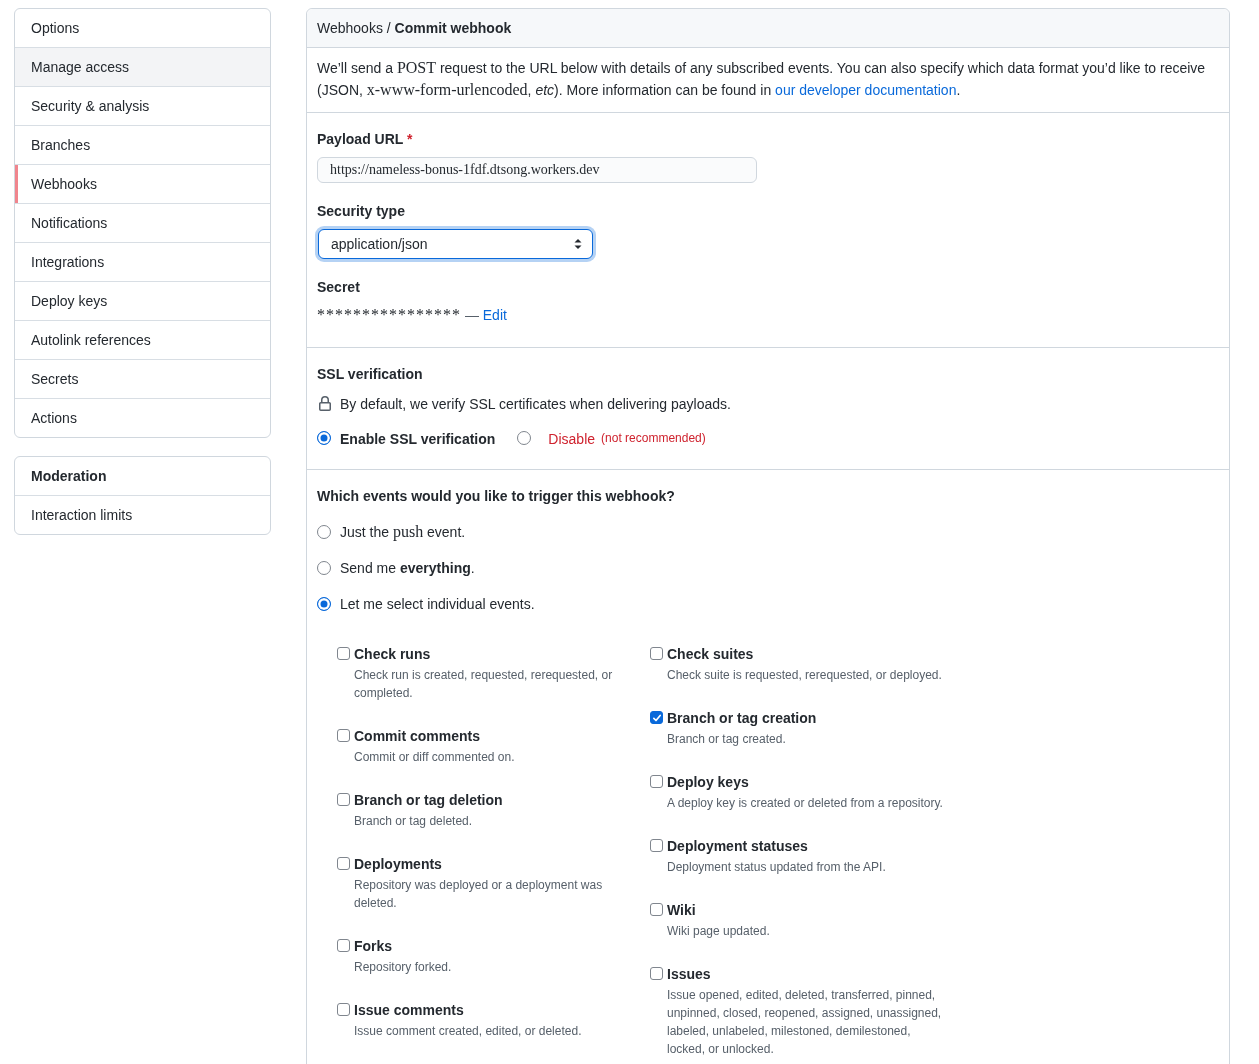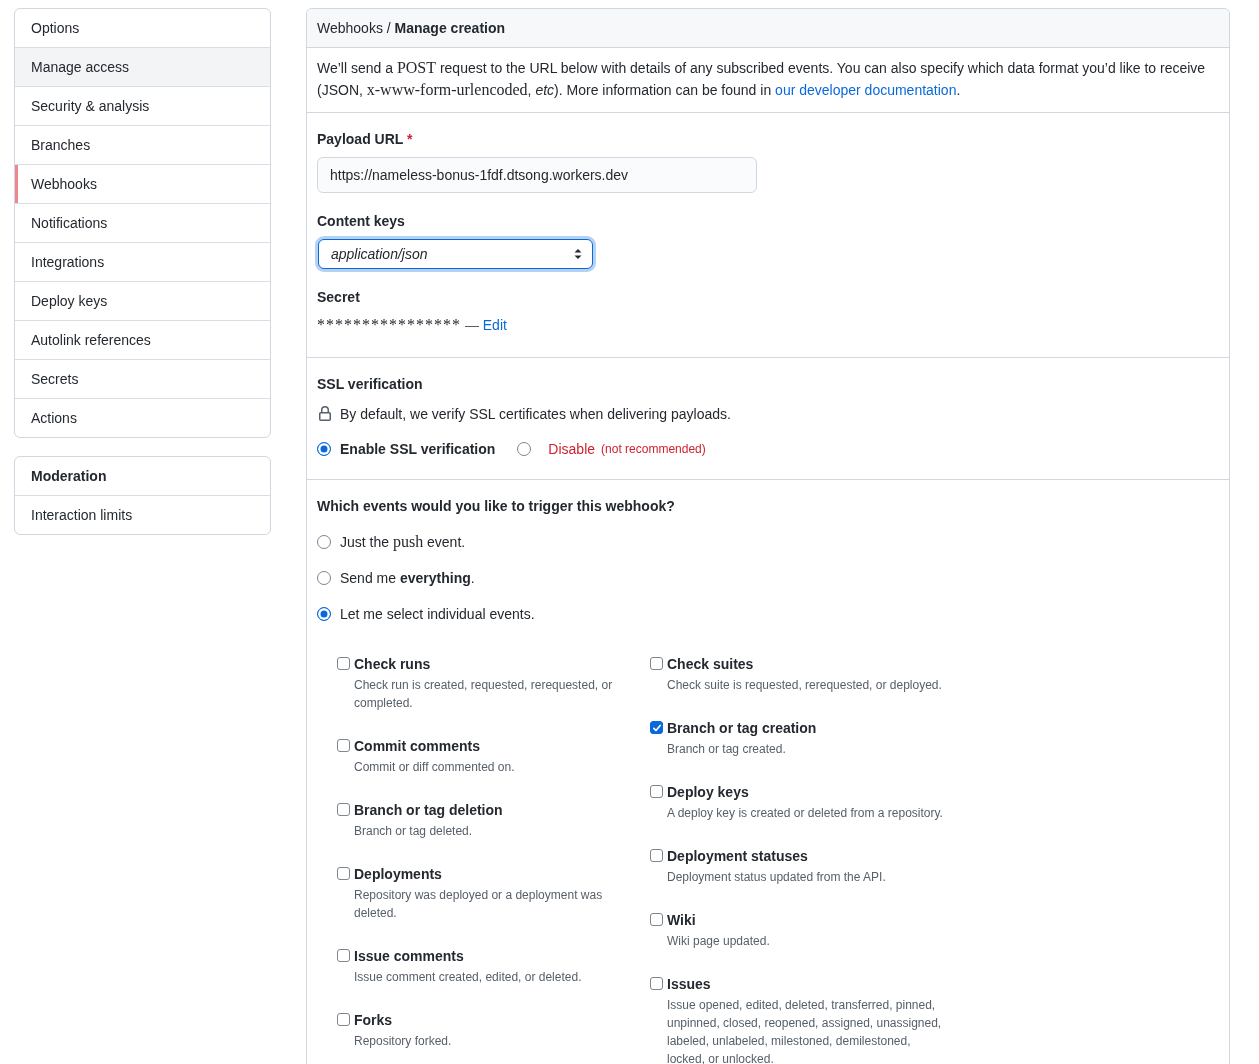--- a/index.html
+++ b/index.html
@@ -40,39 +40,39 @@
   .panel-header{background:var(--header-bg);border-bottom:1px solid var(--border);border-radius:6px 6px 0 0;padding:9px 10px;line-height:20px;}
   .panel-header .crumb-page{font-weight:700;}
   .panel-intro{padding:9px 10px 11px;border-bottom:1px solid var(--border);line-height:21px;}
   .section{padding:16px 10px 22px;border-bottom:1px solid var(--border);}
   .section.events-section{border-bottom:none;}
 
   .form-label{font-weight:700;display:block;margin-bottom:8px;line-height:20px;}
   .req{color:var(--danger);}
   .form-group{margin-bottom:18px;}
   .url-input{
-    width:440px;height:36px;padding:5px 12px;font-size:14px;color:var(--text);
+    width:440px;height:26px;padding:5px 12px;font-size:14px;color:var(--text);
     border:1px solid var(--border);border-radius:6px;background:var(--input-bg);
-    font-family:Liberation Sans, sans-serif;outline:none;
+    font-family:Liberation Serif, serif;outline:none;
   }
   .select-box{
     width:275px;height:30px;background:#fff;border:1.5px solid var(--accent);border-radius:6px;
     box-shadow:0 0 0 3px rgba(9,105,218,0.3);
     display:flex;align-items:center;justify-content:space-between;
-    padding:0 8px 0 12px;margin:3px 0 3px 1px;cursor:pointer;font-style:italic;
+    padding:0 8px 0 12px;margin:3px 0 3px 1px;cursor:pointer;
   }
   .secret-row{line-height:20px;margin-top:2px;}
   .secret-row .mono{letter-spacing:1px;color:var(--text);}
   .secret-dash{color:var(--muted);}
 
   .ssl-title,.events-question{font-weight:700;line-height:20px;margin:0;font-size:14px;}
   .ssl-desc{margin-top:10px;display:flex;align-items:center;gap:7px;line-height:20px;}
   .lock-icon svg{display:block;fill:var(--muted);}
   .ssl-radios{margin-top:17px;display:flex;align-items:center;gap:22px;}
-  .radio-option{display:flex;align-items:center;gap:9px;cursor:pointer;}
+  .radio-option{display:flex;gap:9px;cursor:pointer;}
   .radio{width:14px;height:14px;border-radius:50%;border:1px solid #80868e;background:#fff;flex-shrink:0;}
   .radio.checked{border:1px solid var(--accent);background:var(--accent);box-shadow:inset 0 0 0 2.5px #fff;}
   .bold{font-weight:700;}
   .danger-text{color:var(--danger);margin-left:8px;}
   .danger-note{color:var(--danger);font-size:12px;}
 
   .event-radio-row{display:flex;align-items:center;gap:9px;margin-top:16px;line-height:20px;cursor:pointer;}
   .events-grid{display:flex;margin:30px 0 0 20px;}
   .events-col{width:313px;display:flex;flex-direction:column;}
   .event-item{display:flex;gap:4px;margin-bottom:24px;cursor:pointer;}
@@ -108,34 +108,34 @@
       </nav>
     <nav class="menu-box">
       <div class="menu-header">Moderation</div>
     <a class="side-item">Interaction limits</a>
       </nav>
   </aside>
 
   <main class="panel">
 
     <div class="panel-header">
-      <a class="crumb-section" style="color:var(--text);">Webhooks</a><span> / </span><span class="crumb-page">Manage creation</span>
+      <a class="crumb-section" style="color:var(--text);">Webhooks</a><span> / </span><span class="crumb-page">Commit webhook</span>
     </div>
 
     <div class="panel-intro">
       <span>We’ll send a </span><code>POST</code><span> request to the URL below with details of any subscribed events. You can also specify which data format you’d like to receive (JSON, </span><code>x-www-form-urlencoded</code><span>, </span><em>etc</em><span>). More information can be found in </span><a>our developer documentation</a><span>.</span>
     </div>
 
     <div class="section">
       <div class="form-group">
         <label class="form-label"><span>Payload URL</span> <span class="req">*</span></label>
         <input class="url-input" type="text" value="https://nameless-bonus-1fdf.dtsong.workers.dev" style="">
       </div>
       <div class="form-group">
-        <label class="form-label">Content keys</label>
+        <label class="form-label">Security type</label>
         <div class="select-box">
           <span>application/json</span>
           <span style="display:flex;">
             <svg width="12" height="14" viewBox="0 0 12 14">
                 <path d="M2.5 5.5 6 2l3.5 3.5Z" fill="#24292f"></path>
                 <path d="M2.5 8.5 6 12 9.5 8.5Z" fill="#24292f"></path>
               </svg>
           </span>
         </div>
       </div>
@@ -216,29 +216,29 @@
             <label class="event-item">
               <span class="checkbox"></span>
               <span class="event-text">
                 <span class="event-title">Deployments</span>
                 <span class="event-desc">Repository was deployed or a deployment was deleted.</span>
               </span>
             </label>
             <label class="event-item">
               <span class="checkbox"></span>
               <span class="event-text">
+                <span class="event-title">Forks</span>
+                <span class="event-desc">Repository forked.</span>
+              </span>
+            </label>
+            <label class="event-item">
+              <span class="checkbox"></span>
+              <span class="event-text">
                 <span class="event-title">Issue comments</span>
                 <span class="event-desc">Issue comment created, edited, or deleted.</span>
-              </span>
-            </label>
-            <label class="event-item">
-              <span class="checkbox"></span>
-              <span class="event-text">
-                <span class="event-title">Forks</span>
-                <span class="event-desc">Repository forked.</span>
               </span>
             </label>
           </div>
         <div class="events-col">
             <label class="event-item">
               <span class="checkbox"></span>
               <span class="event-text">
                 <span class="event-title">Check suites</span>
                 <span class="event-desc">Check suite is requested, rerequested, or deployed.</span>
               </span>

